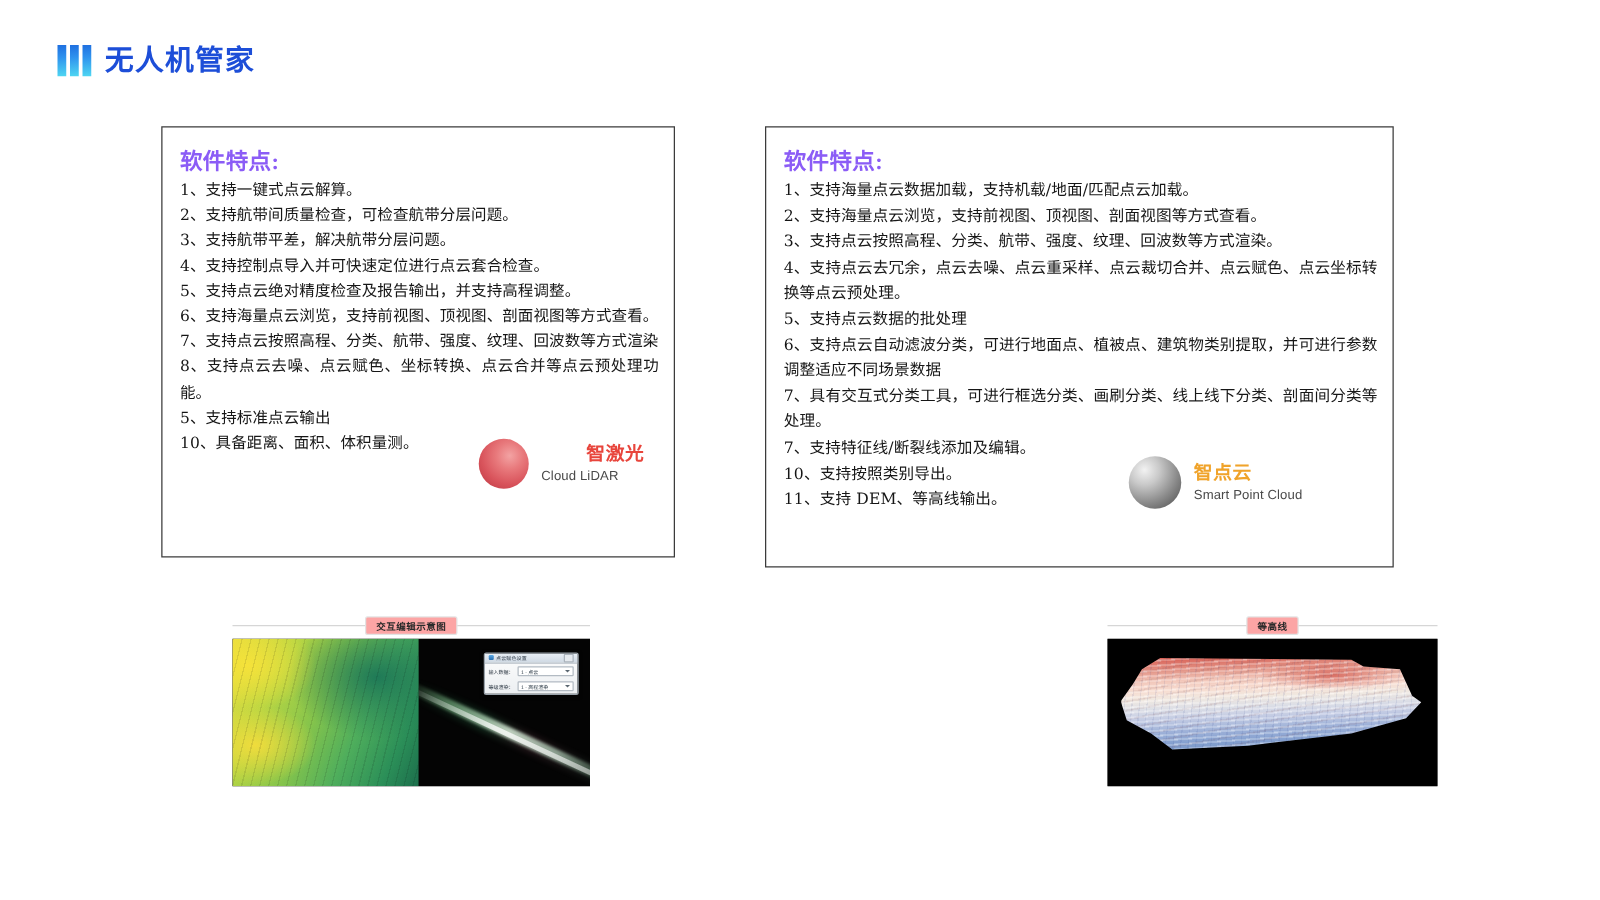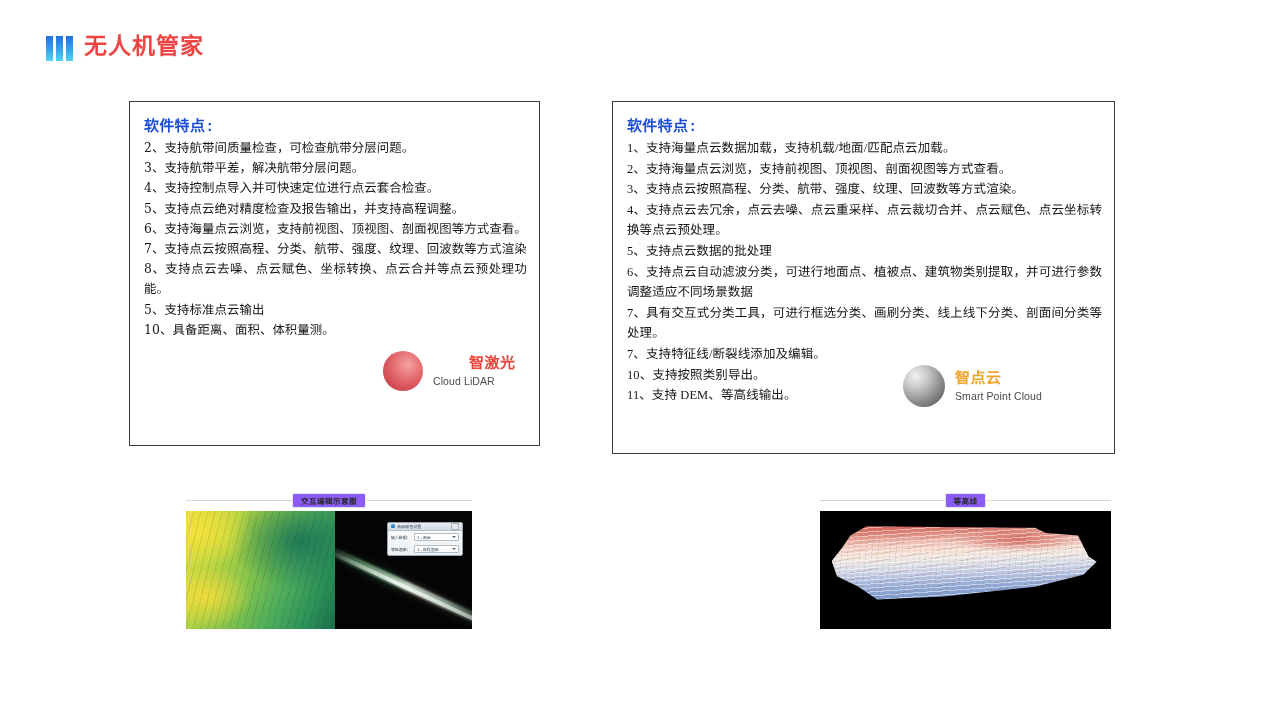--- a/index.html
+++ b/index.html
@@ -30,61 +30,61 @@
     gap: 3px;
     align-items: flex-end;
   }
   .brand-mark i {
     display: block;
     width: 7px;
     height: 25px;
     background: linear-gradient(175deg, #1f6fe0 0%, #2f93ee 40%, #4fd7f2 100%);
   }
   .brand-title {
-    font-family: Liberation Mono, monospace;
+    font-family: Liberation Sans, sans-serif;
     font-size: 23px;
     font-weight: bold;
-    color: #ef4444;
+    color: #1d4ed8;
     letter-spacing: 1px;
     line-height: 1;
   }
 
   
   .panel {
     position: absolute;
     box-sizing: border-box;
     border: 1.4px solid #3b3b3b;
     background: #ffffff;
     padding: 12px 12px 10px 14px;
   }
   .panel-left  { left: 129px; top: 101px; width: 411px; height: 345px; }
   .panel-right { left: 612px; top: 101px; width: 503px; height: 353px; }
 
   .panel-title {
-    font-family: Liberation Mono, monospace;
+    font-family: Liberation Serif, serif;
     font-weight: bold;
-    font-size: 15px;
-    color: #1d4ed8;
+    font-size: 18px;
+    color: #8b5cf6;
     margin: 0 0 2px 0;
     letter-spacing: .3px;
   }
   .feature-list {
     list-style: none;
     margin: 0;
     padding: 0;
   }
   .feature-list li {
     font-family: "DejaVu Serif", "Liberation Serif", serif;
     font-size: 12.4px;
     color: #161616;
     line-height: 20.2px;
     letter-spacing: .1px;
     text-align: justify;
   }
-  .panel-right .feature-list li { font-size: 12.5px; line-height: 20.6px; font-family: Liberation Serif, serif; }
+  .panel-right .feature-list li { font-size: 12.5px; line-height: 20.6px; }
 
   
   .sublogo {
     position: absolute;
     display: flex;
     align-items: center;
     gap: 10px;
   }
   .sublogo-left  { left: 253px; bottom: 54px; }
   .sublogo-right { left: 290px; bottom: 46px; }
@@ -127,42 +127,42 @@
     left: 0;
     top: 476px;
     width: 1280px;
     height: 150px;
   }
   .figure {
     position: absolute;
   }
   .fig-1 { left: 146px; width: 286px; }
   .fig-2 { left: 490px; width: 262px; }
-  .fig-3 { left: 780px; width: 291px; }
+  .fig-3 { left: 846px; width: 264px; }
 
   .fig-caption {
     position: relative;
     height: 16px;
     display: flex;
     align-items: center;
     justify-content: center;
     margin-bottom: 3px;
   }
   .fig-caption .rule {
     position: absolute;
     top: 50%;
     height: 1px;
     background: #d6d6d6;
     width: 100%;
     left: 0;
   }
   .fig-caption .tab {
     position: relative;
     z-index: 2;
-    background: #8b5cf6;
+    background: #fca5a5;
     border: 1px solid #e3e3e3;
     border-radius: 2px;
     padding: 1px 8px;
     font-family: "DejaVu Sans", "Liberation Sans", sans-serif;
     font-size: 7.6px;
     font-weight: bold;
     color: #2a2a2a;
     letter-spacing: .4px;
     white-space: nowrap;
   }
@@ -383,20 +383,21 @@
     <i></i>
       <i></i>
       <i></i>
   </span>
   <span class="brand-title">无人机管家</span>
 </div>
 
 <section class="panel panel-left">
   <h2 class="panel-title">软件特点:</h2>
   <ul class="feature-list">
+    <li>1、支持一键式点云解算。</li>
     <li>2、支持航带间质量检查，可检查航带分层问题。</li>
     <li>3、支持航带平差，解决航带分层问题。</li>
     <li>4、支持控制点导入并可快速定位进行点云套合检查。</li>
     <li>5、支持点云绝对精度检查及报告输出，并支持高程调整。</li>
     <li>6、支持海量点云浏览，支持前视图、顶视图、剖面视图等方式查看。</li>
     <li>7、支持点云按照高程、分类、航带、强度、纹理、回波数等方式渲染</li>
     <li>8、支持点云去噪、点云赋色、坐标转换、点云合并等点云预处理功能。</li>
     <li>5、支持标准点云输出</li>
     <li>10、具备距离、面积、体积量测。</li>
   </ul>

